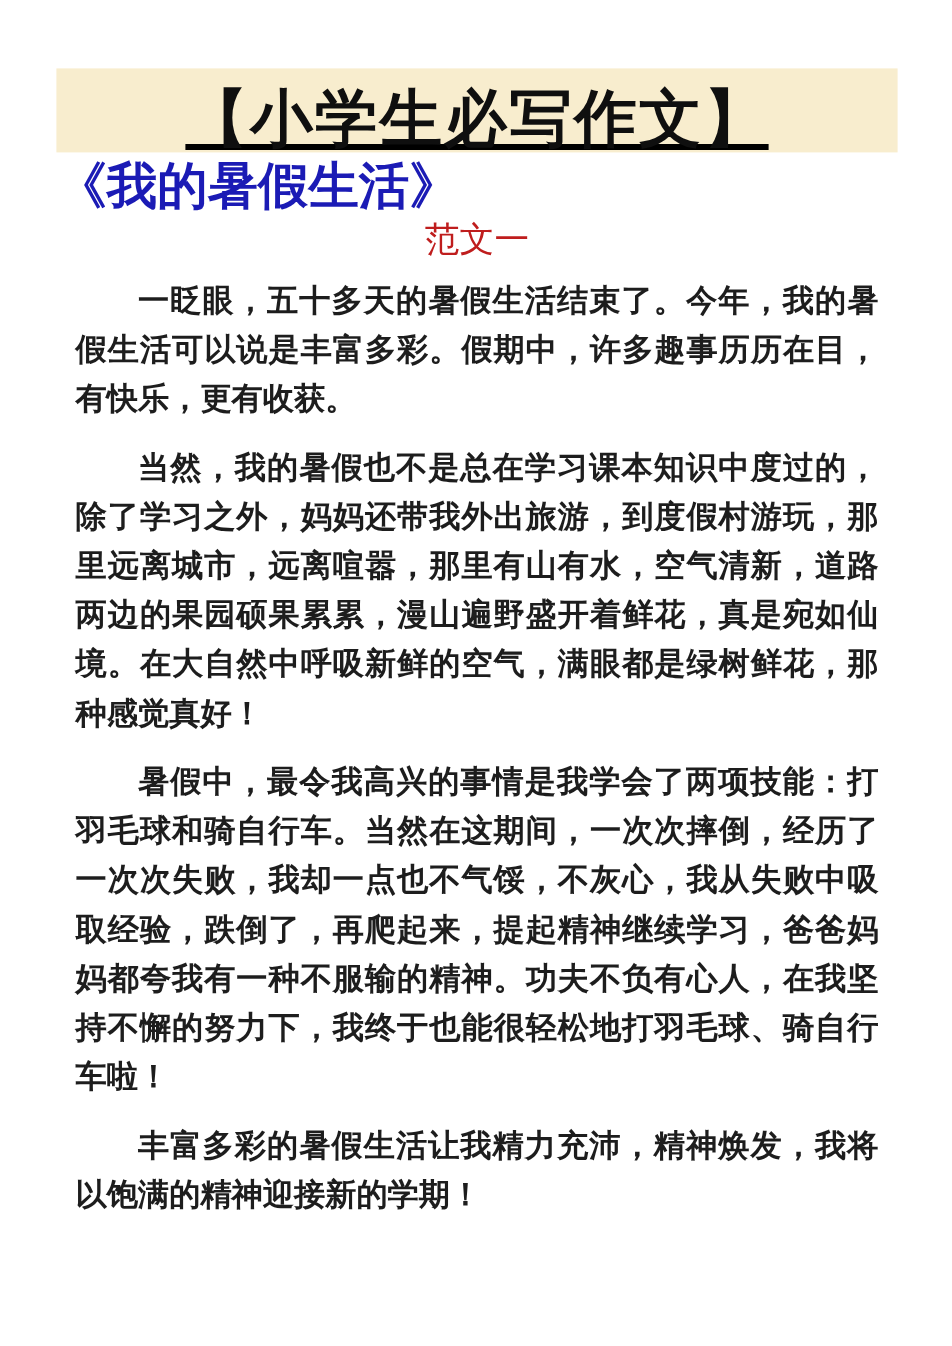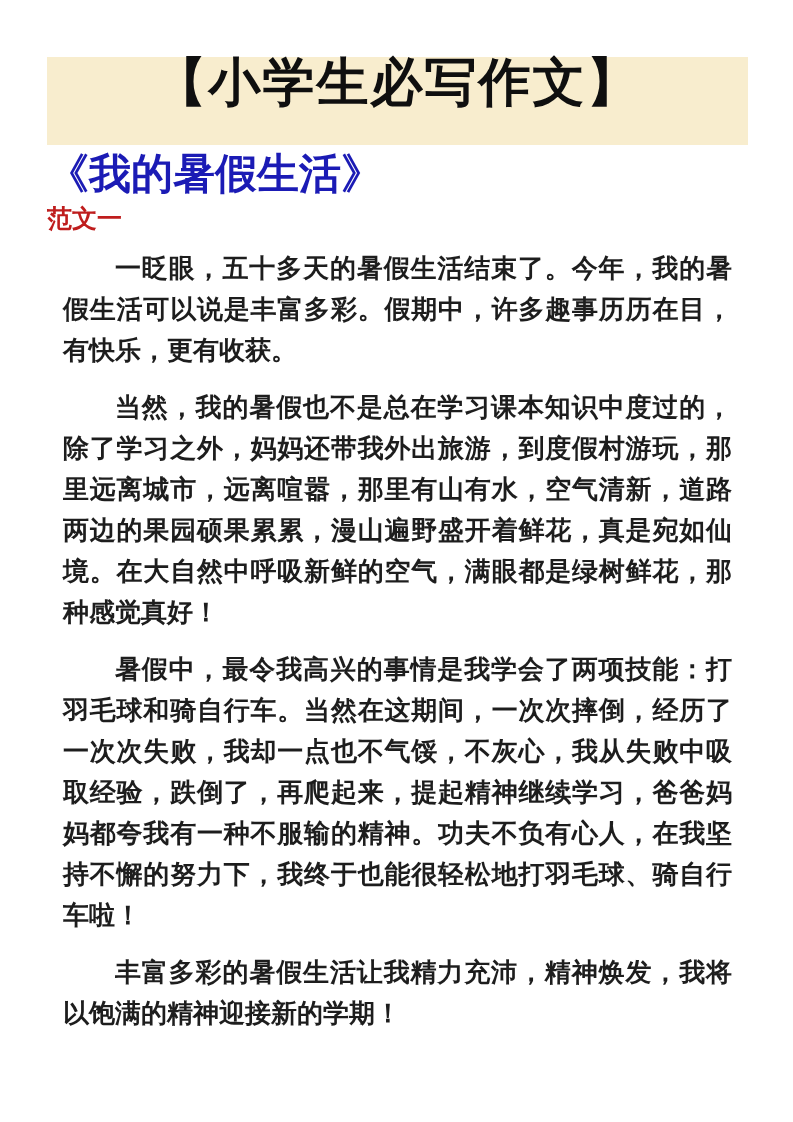--- a/index.html
+++ b/index.html
@@ -21,25 +21,26 @@
     overflow: hidden;
   }
   .page {
     width: 793px;
     height: 1122px;
     padding: 0 45px 0 47px;
     position: relative;
   }
   .banner {
     margin-top: 57px;
-    height: 88px;
+    height: 70px;
     background: var(--banner-bg);
     display: flex;
-    align-items: flex-start;
+    align-items: flex-end;
     justify-content: center;
+    text-decoration: underline;
   }
   .banner-title {
     font-family: "Liberation Serif", serif;
     font-size: 52px;
     font-weight: 900;
     color: var(--banner-text);
     letter-spacing: 2px;
     white-space: nowrap;
     line-height: 1;
   }
@@ -48,23 +49,24 @@
     text-align: left;
     font-family: "Liberation Serif", serif;
     font-size: 42px;
     line-height: 48px;
     font-weight: 700;
     color: var(--essay-title);
     white-space: nowrap;
   }
   .subtitle {
     margin: 6px 0 0 0;
-    font-size: 25px;
+    text-align: center;
+    font-size: 29px;
     line-height: 28px;
-    font-weight: 700;
+    font-weight: 400;
     color: var(--subtitle);
   }
   .essay {
     margin-top: 15px;
     font-size: 26px;
     line-height: 41px;
     color: var(--body-text);
     text-align: justify;
   }
   .essay p {

